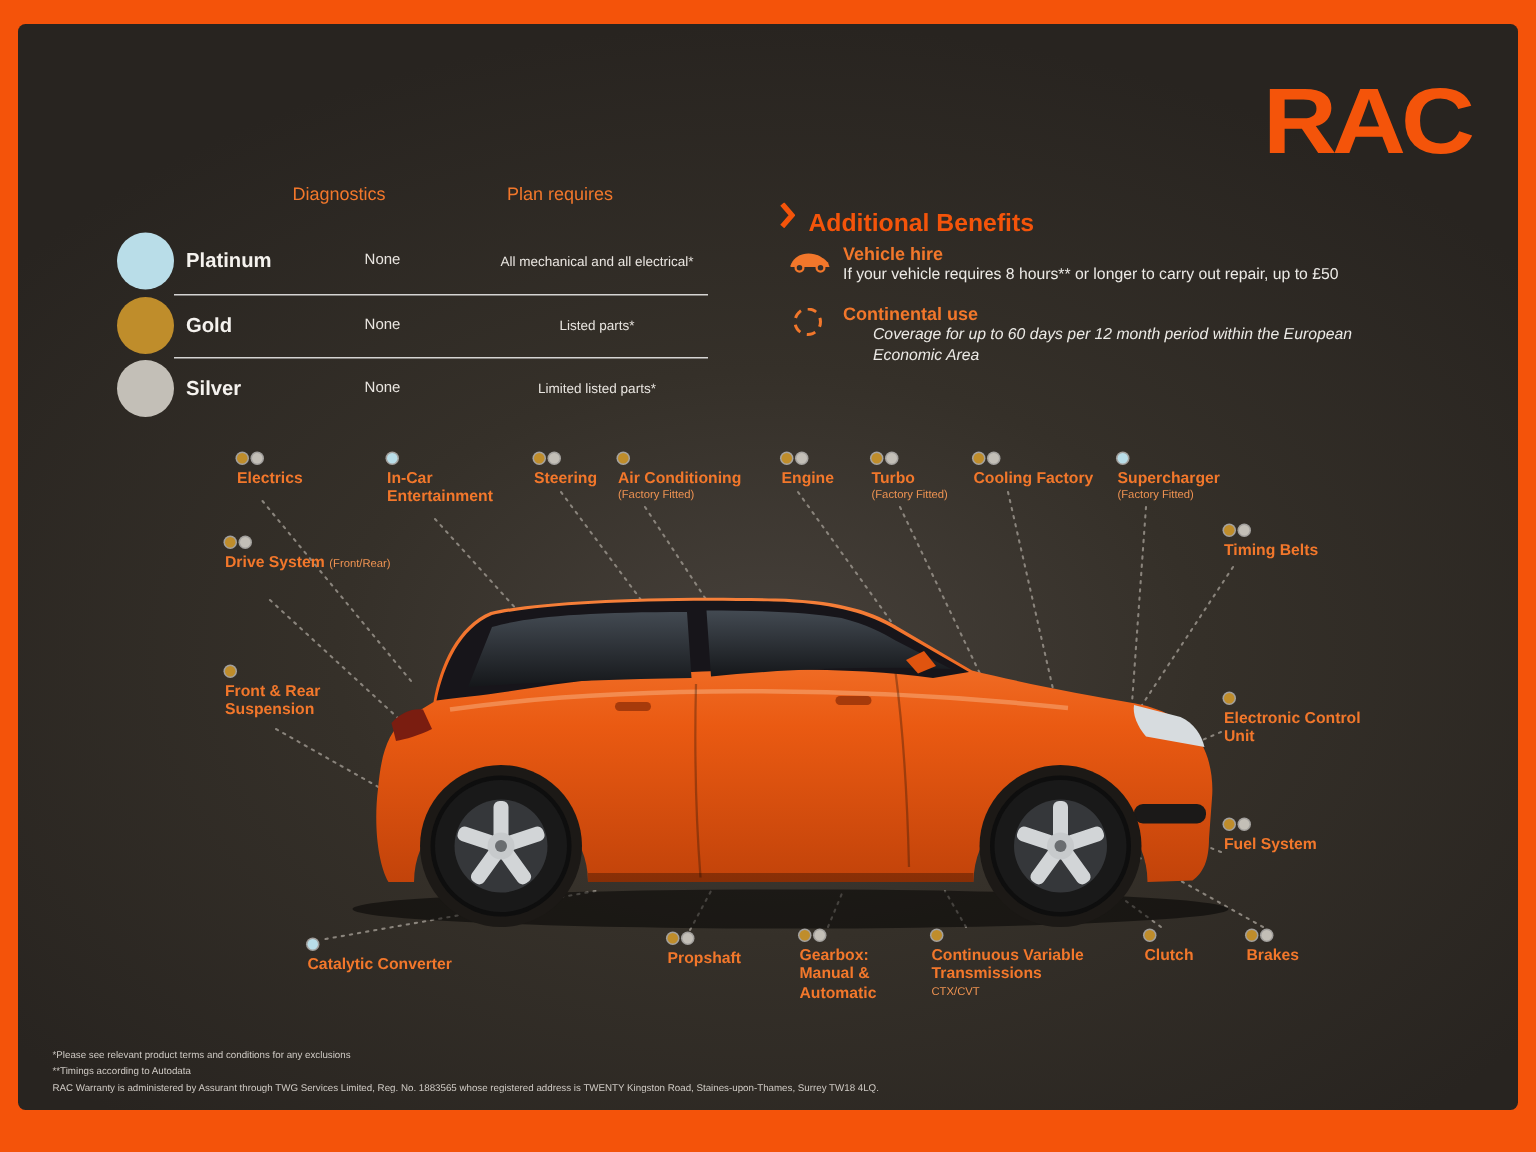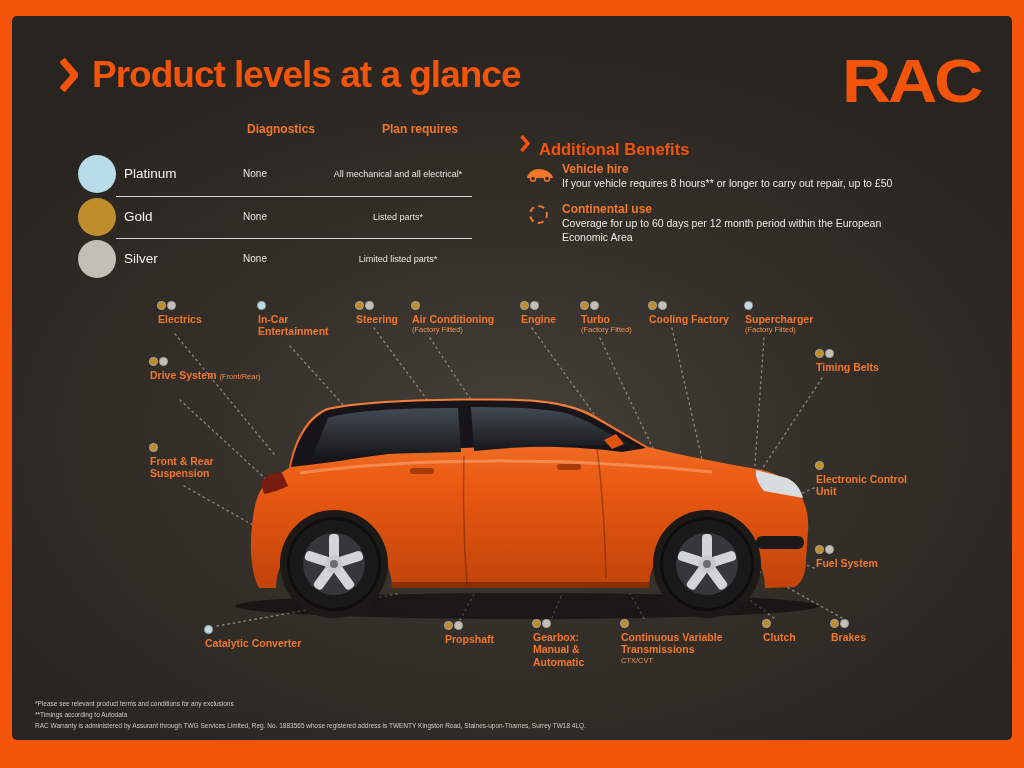--- a/index.html
+++ b/index.html
@@ -16,23 +16,23 @@
   }
   .overlay{position:absolute;left:0;top:0;width:1000px;height:724px;}
 
   
   .title-row{position:absolute;left:48px;top:38px;display:flex;align-items:center;gap:14px;}
   .title-chev{width:18px;height:34px;flex:0 0 auto;}
   h1.title{margin:0;font-size:37px;font-weight:700;color:#f4540a;letter-spacing:-1px;white-space:nowrap;}
   .logo{position:absolute;left:830px;top:32px;width:142px;height:64px;}
 
   
-  .col-head{position:absolute;width:120px;text-align:right;font-size:12px;font-weight:700;color:#f2772b;}
+  .col-head{position:absolute;width:120px;text-align:left;font-size:12px;font-weight:400;color:#f2772b;}
   .swatch{position:absolute;width:38px;height:38px;border-radius:50%;}
-  .plan-name{position:absolute;font-size:13.5px;font-weight:400;color:#f5f2ee;}
+  .plan-name{position:absolute;font-size:13.5px;font-weight:700;color:#f5f2ee;}
   .cell{position:absolute;width:120px;text-align:center;font-size:10px;color:#e9e5e0;}
   .cell.small{font-size:9px;width:150px;}
   .sep{position:absolute;left:104px;width:356px;height:1px;background:rgba(255,255,255,0.8);}
 
   
   .ben-head{position:absolute;left:508px;top:112px;display:flex;align-items:center;gap:9px;}
   .ben-head .txt{font-size:16.5px;font-weight:700;color:#f4540a;margin-top:12px;}
   .ben-chev{width:10px;height:17px;}
   .ben-icon{position:absolute;}
   .ben-title{position:absolute;font-size:12px;font-weight:700;color:#f2772b;}
@@ -167,26 +167,20 @@
         <rect x="-5" y="-30" width="10" height="26" rx="4" transform="rotate(72)"></rect>
         <rect x="-5" y="-30" width="10" height="26" rx="4" transform="rotate(144)"></rect>
         <rect x="-5" y="-30" width="10" height="26" rx="4" transform="rotate(216)"></rect>
         <rect x="-5" y="-30" width="10" height="26" rx="4" transform="rotate(288)"></rect>
       </g>
       <circle r="9" fill="#c7cacc"></circle>
       <circle r="4" fill="#6a6d70"></circle>
     </g>
   </svg>
 
-  <div class="title-row">
-    <svg class="title-chev" viewBox="0 0 18 34">
-      <path d="M2 2 L15 17 L2 32" stroke="#f4540a" stroke-width="7" fill="none"></path>
-    </svg>
-    <h1 class="title">Product levels at a glance</h1>
-  </div>
 
   <svg class="logo" viewBox="0 0 142 64">
     <text x="0" y="54" font-family="Liberation Sans, sans-serif" font-size="62" font-weight="bold" fill="#f4540a" letter-spacing="-3" textLength="138" lengthAdjust="spacingAndGlyphs">RAC</text>
   </svg>
 
   <section>
     <div class="col-head" style="left:183px;top:106px;">Diagnostics</div>
     <div class="col-head" style="left:326px;top:106px;">Plan requires</div>
 
     <span class="swatch" style="left: 66px; top: 139px; background: rgb(185, 221, 232);"></span>
@@ -218,21 +212,21 @@
     <svg class="ben-icon" style="left:513px;top:150px;" width="30" height="17" viewBox="0 0 30 17">
       <path d="M2 11 C4 6 8 3 14 3 C20 3 24 6 27 9 L28 12 L2 12 Z" fill="#f2772b"></path>
       <circle cx="8" cy="12.5" r="2.6" fill="#332e2b" stroke="#f2772b" stroke-width="1.5"></circle>
       <circle cx="22" cy="12.5" r="2.6" fill="#332e2b" stroke="#f2772b" stroke-width="1.5"></circle>
     </svg>
     <div class="ben-title" style="left:550px;top:146px;">Vehicle hire</div>
     <div class="ben-desc" style="left:550px;top:161px;width:430px;">If your vehicle requires 8 hours** or longer to carry out repair, up to £50</div>
 
     <div class="ben-icon dashed-circle" style="left:517px;top:189px;"></div>
     <div class="ben-title" style="left:550px;top:186px;">Continental use</div>
-    <div class="ben-desc" style="left:550px;top:201px;width:340px;">Coverage for up to 60 days per 12 month period within the European Economic Area</div>
+    <div class="ben-desc" style="left:570px;top:201px;width:340px;font-style:italic;">Coverage for up to 60 days per 12 month period within the European Economic Area</div>
   </section>
 
   <div class="car-label" style="left:146px;top:286px;width:90px;">
     <span class="dots">
         <span class="dot" style="background: rgb(191, 141, 43);"></span>
         <span class="dot" style="background: rgb(195, 191, 183);"></span>
       </span>
     <div class="lbl">Electrics</div>
   </div>
 

